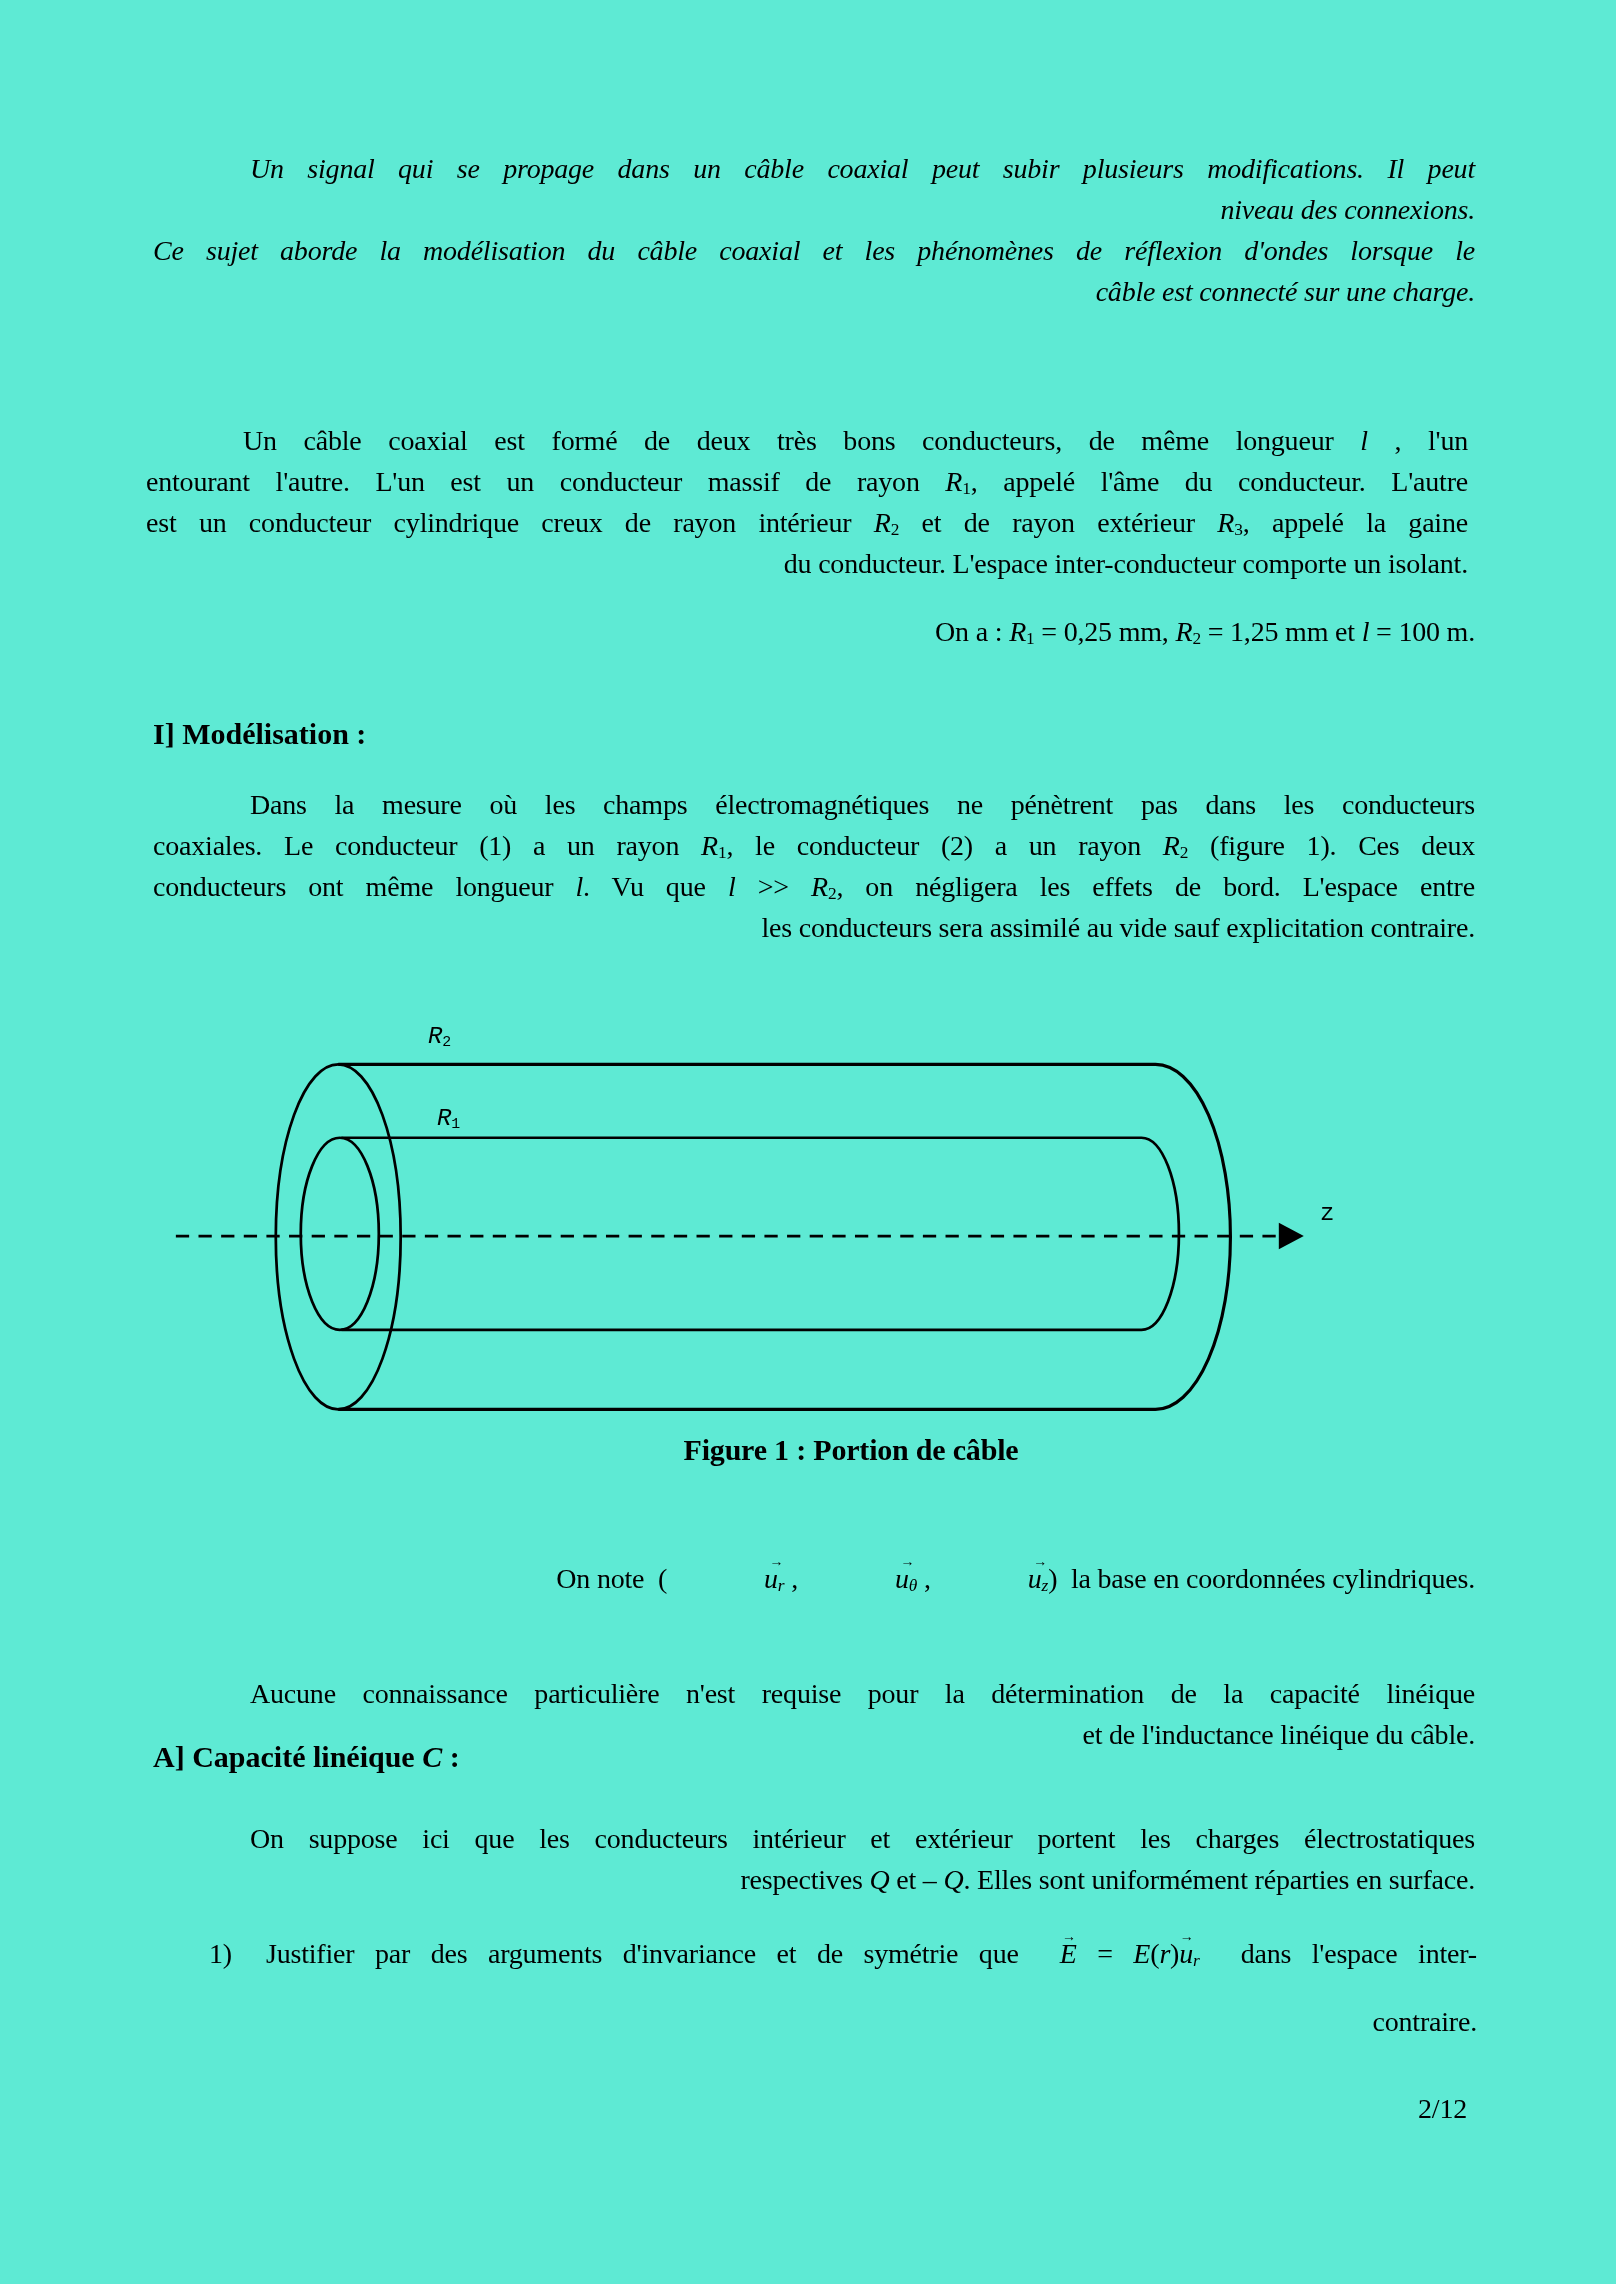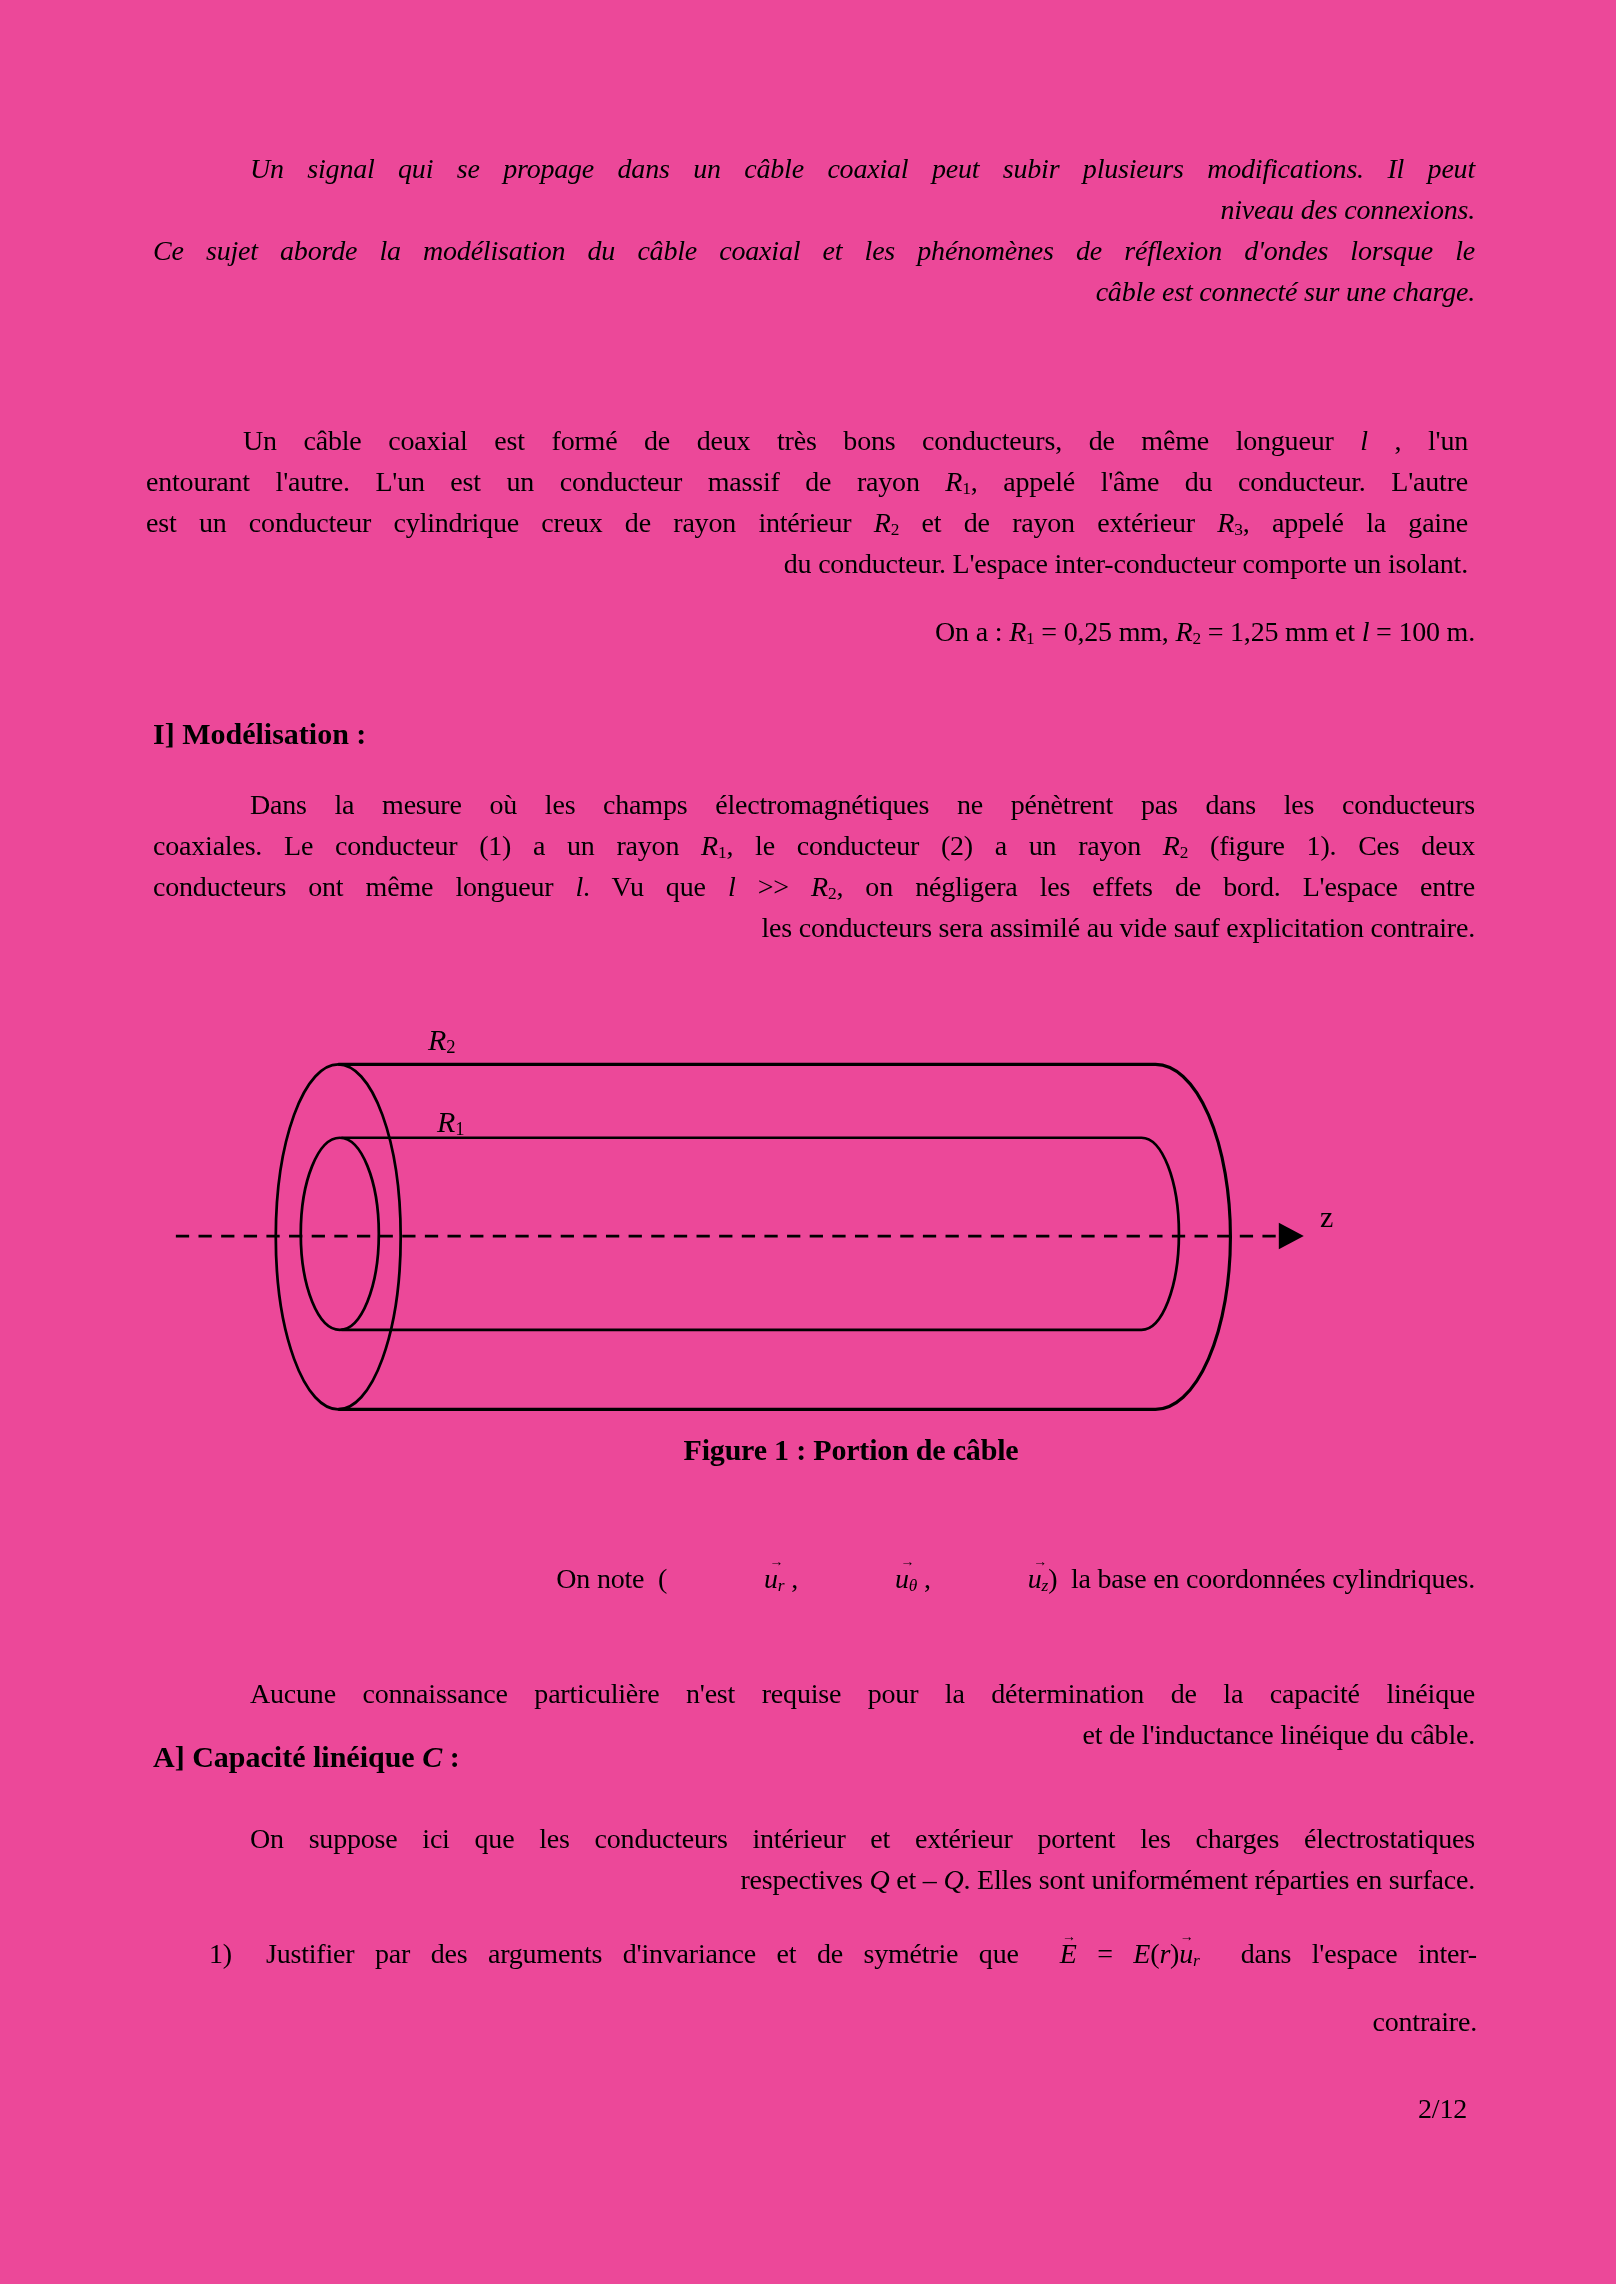--- a/index.html
+++ b/index.html
@@ -1,35 +1,35 @@
 <!DOCTYPE html>
 <html style="font-size:12.5px"><head>
 <meta charset="utf-8">
 <style>
   html, body { margin: 0; padding: 0; background: #ffffff; }
   .page {
     position: relative;
     width: 1617px;
     height: 2284px;
-    background: #ec4899;
+    background: #5eead4;
     color: #000;
     font-family: "Liberation Serif", "DejaVu Serif", serif;
     font-size: 28px;
     letter-spacing: -0.2px;
     overflow: hidden;
   }
   .abs { position: absolute; }
   .ln { height: 41px; line-height: 41px; text-align: right; }
   .jf { text-align: justify; text-align-last: justify; }
   .ind { text-indent: 97px; }
   .it { font-style: italic; }
   .hd { font-weight: bold; font-size: 30px; letter-spacing: 0; }
   .caption { font-weight: bold; font-size: 30px; text-align: center; }
   .pagenum { text-align: right; }
-  .figlabel { font-size: 30px; }
+  .figlabel { font-size: 24px; font-family: Liberation Mono, monospace; }
   sub { font-size: 0.62em; line-height: 0; vertical-align: baseline; position: relative; top: 0.18em; }
   .vec { font-style: italic; display: inline-block; position: relative; line-height: 1; }
   .vec::after {
     content: '\2192';
     position: absolute;
     left: 55%;
     transform: translateX(-50%);
     top: -0.72em;
     font-size: 0.5em;
     font-style: normal;

